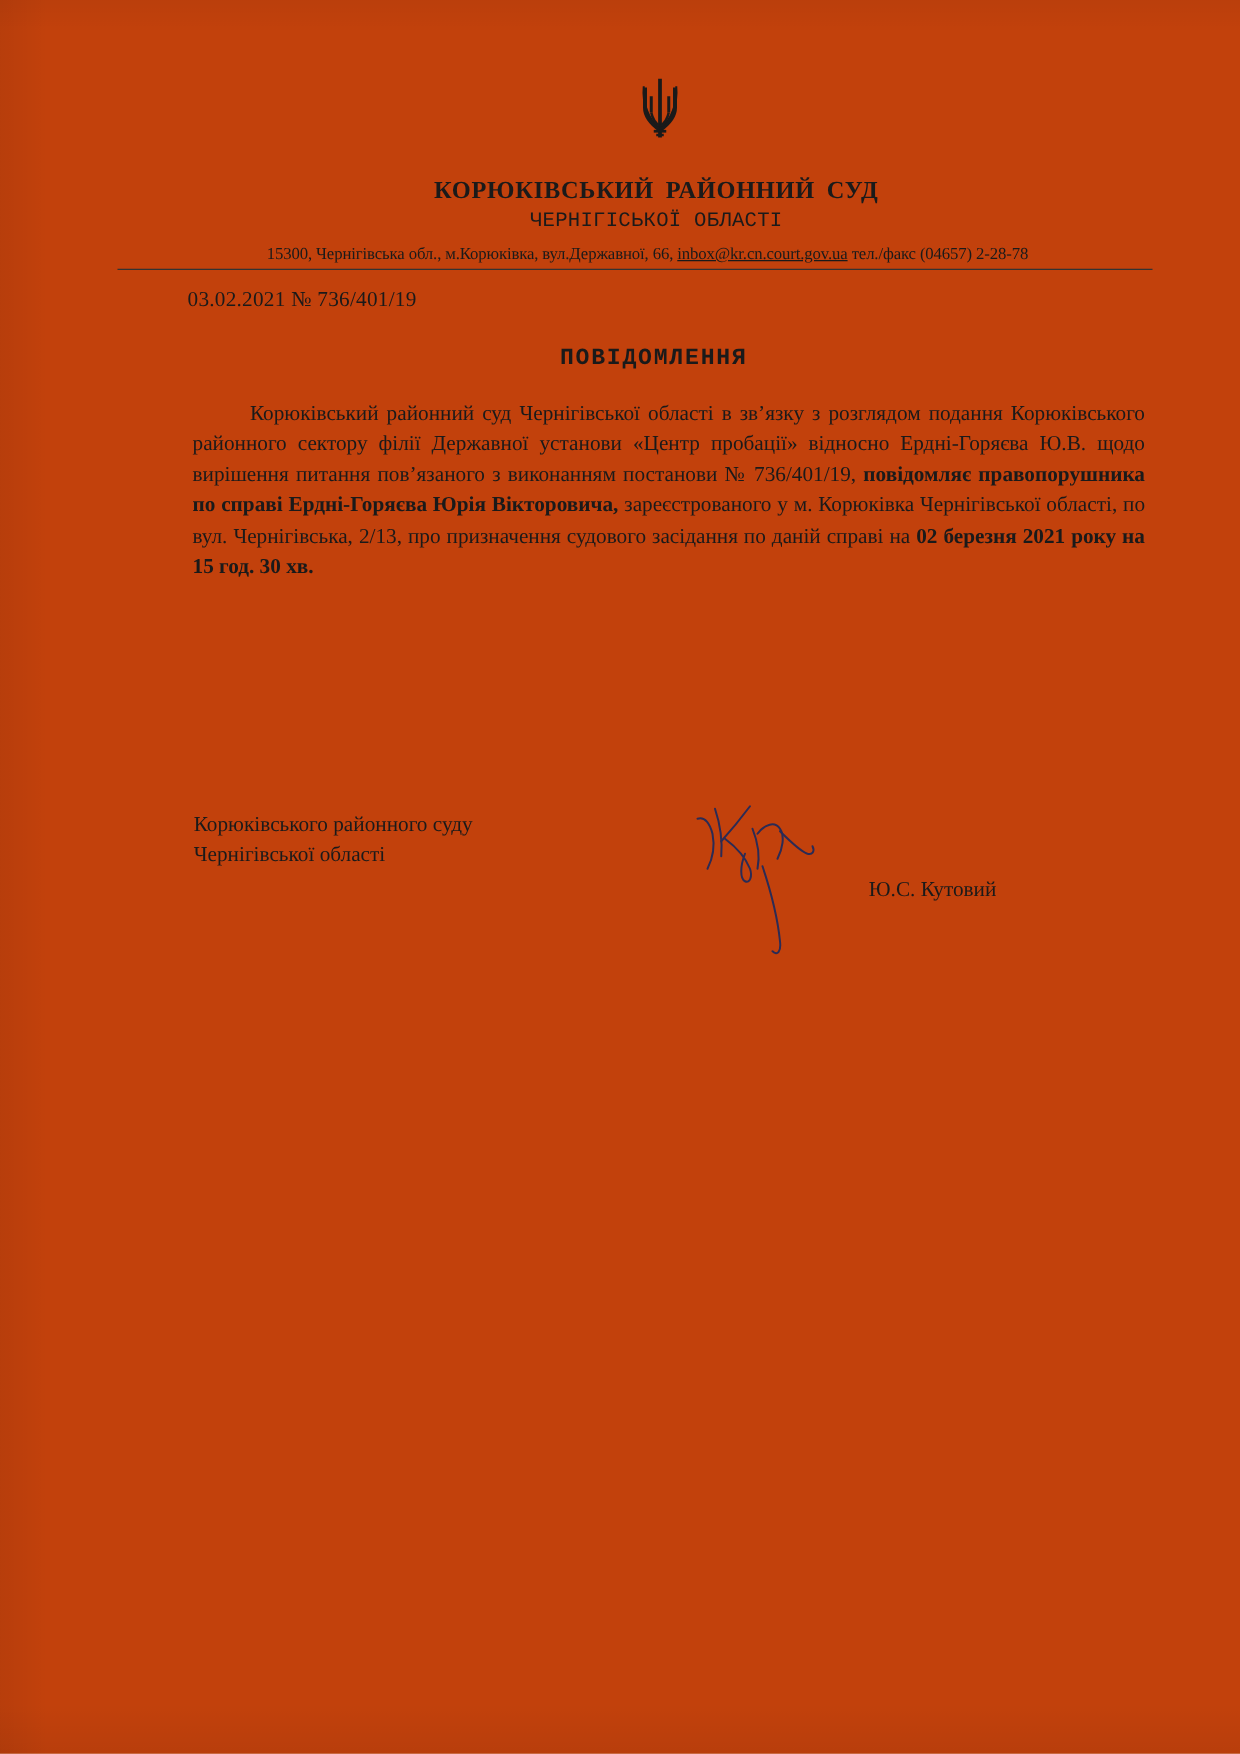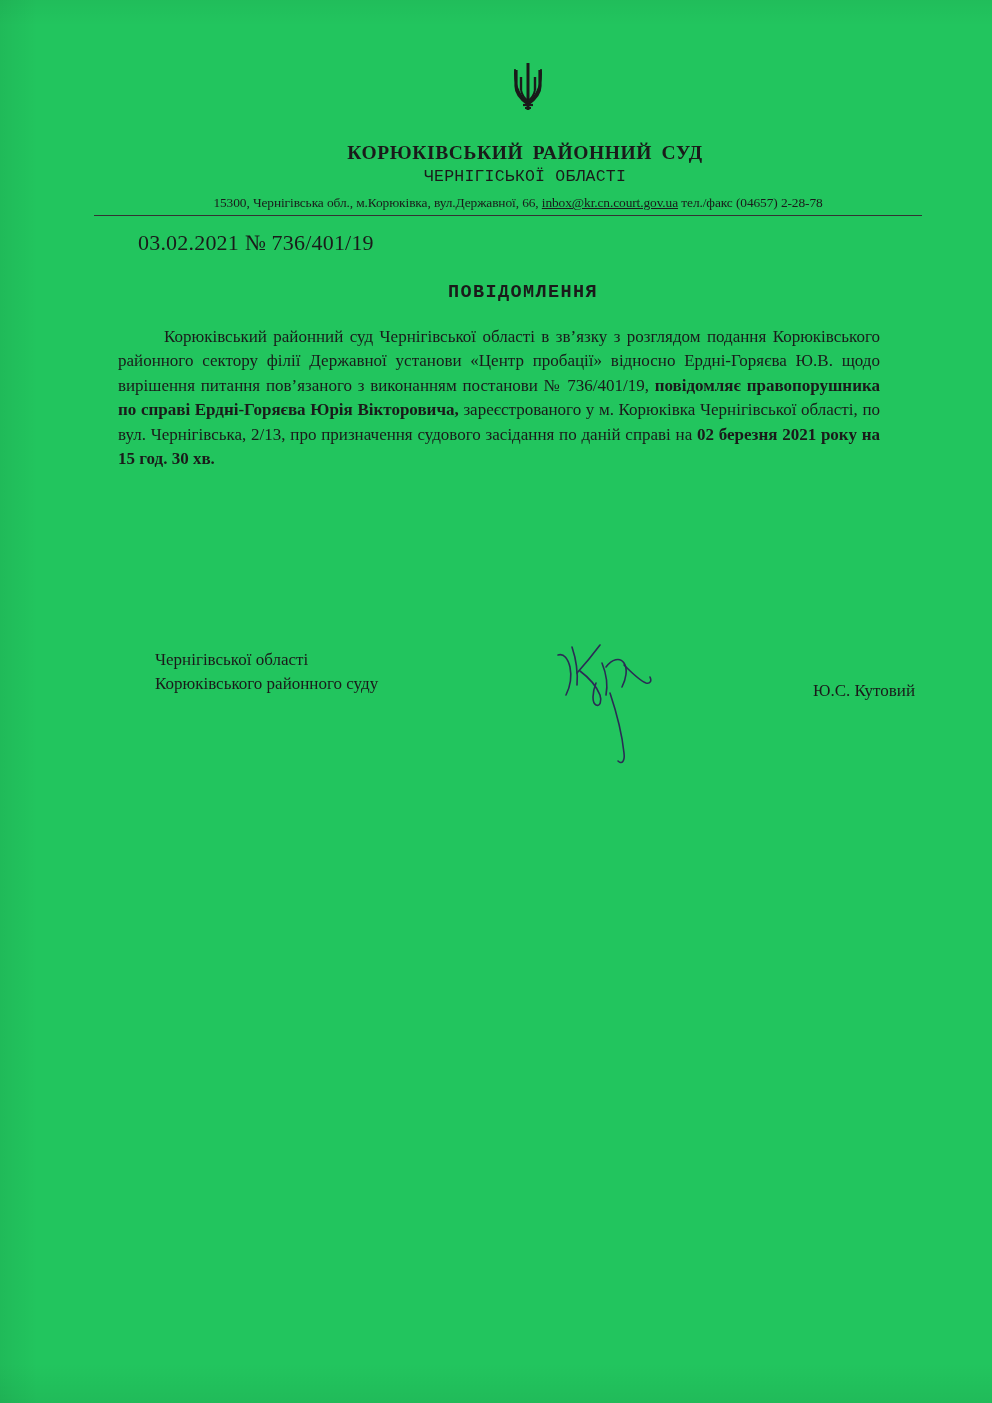--- a/index.html
+++ b/index.html
@@ -11,21 +11,21 @@
     width: 992px;
     height: 1403px;
     position: relative;
     font-family: "Liberation Serif", serif;
     color: #1a1a1a;
     overflow: hidden;
   }
   .page {
     position: absolute;
     inset: 0;
-    background: #22c55e;
+    background: #c2410c;
   }
   
   .scan-shade-left {
     position: absolute;
     left: 0; top: 0; bottom: 0; width: 38px;
     background: linear-gradient(to right, rgba(0,0,0,0.055), rgba(0,0,0,0));
     pointer-events: none;
   }
   .scan-shade-top {
     position: absolute;
@@ -90,39 +90,40 @@
   .rule {
     border: none;
     border-top: 1.3px solid #333;
     margin: 4px 0 0 -24px;
     width: 828px;
   }
 
   
   .ref-line {
     margin-top: 14px;
-    margin-left: 20px;
-    font-size: 22px;
+    margin-left: 32px;
+    font-size: 17px;
     letter-spacing: 0.2px;
   }
 
   
   .doc-heading {
     text-align: center;
     font-weight: bold;
     font-size: 18.5px;
     letter-spacing: 1.4px;
     margin-top: 26px;
     margin-left: 20px;
     font-family: Liberation Mono, monospace;
   }
 
   
   .body-block {
     margin-top: 22px;
+    margin-left: 36px;
     width: 762px;
     font-size: 17px;
     line-height: 1.44;
     text-align: justify;
   }
   .body-block p {
     margin: 0;
     text-indent: 46px;
   }
   .body-block p + p {
@@ -141,22 +142,22 @@
   }
   .sign-left {
     position: absolute;
     left: 0;
     top: 0;
     width: 330px;
   }
   .sign-right {
     position: absolute;
     right: 0;
-    top: 31px;
-    text-align: right;
+    top: 52px;
+    text-align: left;
     width: 220px;
     font-size: 17px;
   }
   .signature-svg {
     position: absolute;
     left: 395px;
     top: -15px;
     width: 160px;
     height: 140px;
     pointer-events: none;
@@ -203,22 +204,22 @@
     <div class="doc-heading">ПОВІДОМЛЕННЯ</div>
 
     <div class="body-block" id="body-block">
         <p><span>Корюківський районний суд Чернігівської області в зв’язку з розглядом подання Корюківського районного сектору філії Державної установи «Центр пробації» відносно Ердні-Горяєва Ю.В. щодо вирішення питання пов’язаного з виконанням постанови № 736/401/19, </span><span class="b">повідомляє правопорушника по справі Ердні-Горяєва Юрія Вікторовича,</span><span> зареєстрованого у м. Корюківка Чернігівської області, по вул. Чернігівська, 2/13, про призначення судового засідання по даній справі на </span><span class="b">02 березня 2021 року на 15 год. 30 хв.</span></p>
       </div>
 
   </div>
 
   <div class="sign-block">
     <div class="sign-left">
+      <div>Корюківського районного суду</div>
       <div>Чернігівської області</div>
-      <div>Корюківського районного суду</div>
     </div>
 
     <svg class="signature-svg" viewBox="0 0 160 140">
       <g fill="none" stroke="#2b2b55" stroke-width="1.6" stroke-linecap="round">
         <path d="M8 22 C14 20, 18 26, 20 34 C22 44, 20 54, 16 62"></path>
         <path d="M22 14 C26 26, 28 40, 27 52"></path>
         <path d="M27 40 C36 30, 44 20, 50 12"></path>
         <path d="M30 38 C38 44, 46 52, 50 62 C52 68, 50 74, 46 72 C42 70, 42 60, 46 50"></path>
         <path d="M52 30 C56 40, 58 52, 56 62"></path>
         <path d="M56 34 C62 26, 70 24, 74 30 C78 36, 76 46, 72 54"></path>

